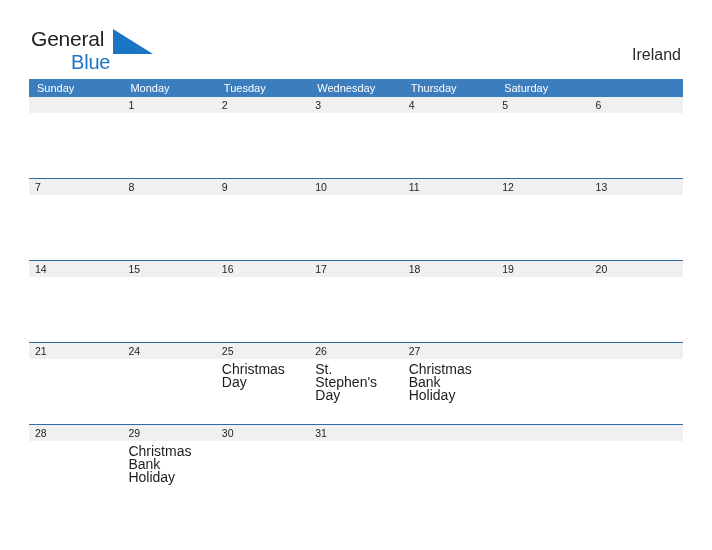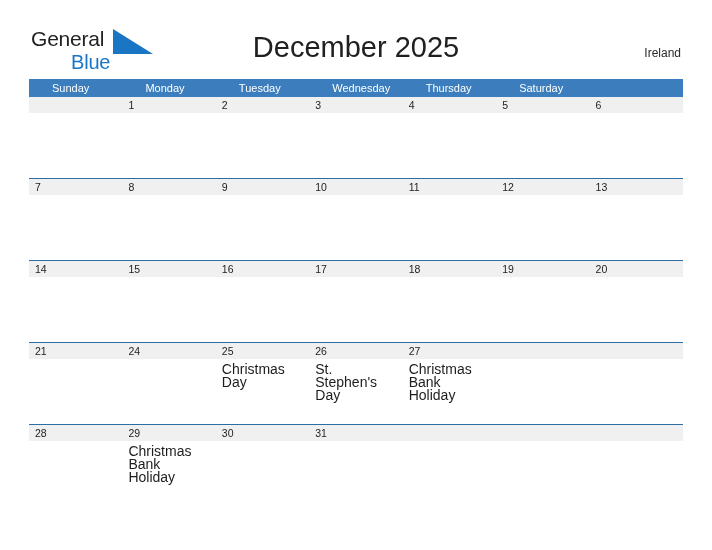--- a/index.html
+++ b/index.html
@@ -70,21 +70,21 @@
     font-size: 29px;
     font-weight: 400;
     color: #202020;
     letter-spacing: 0px;
   }
 
   .country {
     position: absolute;
     right: 31px;
     top: 46px;
-    font-size: 12px;
+    font-size: 16px;
     color: #2b2b2b;
   }
 
   
   .calendar {
     position: absolute;
     left: 29px;
     top: 79px;
     width: 654px;
   }
@@ -92,21 +92,21 @@
   .weekdays {
     display: grid;
     grid-template-columns: repeat(7, 1fr);
     background: #3b7dbd;
     height: 18px;
   }
   .weekday {
     color: #ffffff;
     font-size: 11px;
     line-height: 18px;
-    padding-left: 23px;
+    padding-left: 8px;
     box-sizing: border-box;
     white-space: nowrap;
   }
 
   .week {
     position: relative;
     border-top: 1px solid #2e6da4;
   }
   .week:first-of-type {
     border-top: none;
@@ -161,21 +161,20 @@
     <div class="logo">
       <span class="logo-row1">General</span>
       <span class="logo-tri">
         <svg width="42" height="26" viewBox="0 0 42 26" xmlns="http://www.w3.org/2000/svg">
           <polygon points="0,0 40,25 0,25" fill="#1a76c4"></polygon>
         </svg>
       </span>
       <span class="logo-row2">Blue</span>
     </div>
 
-    <div class="title">December 2025</div>
 
     <div class="country">Ireland</div>
 
   </div>
 
   <div class="calendar">
     <div class="weekdays" id="weekday-row">
         <div class="weekday">Sunday</div>
         <div class="weekday">Monday</div>
         <div class="weekday">Tuesday</div>

